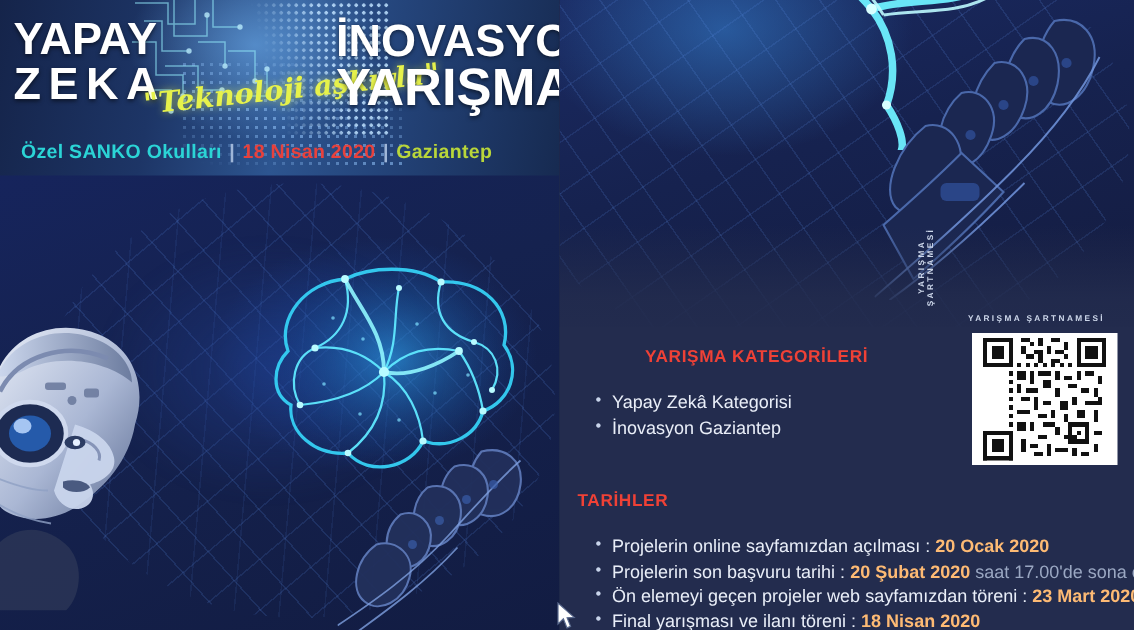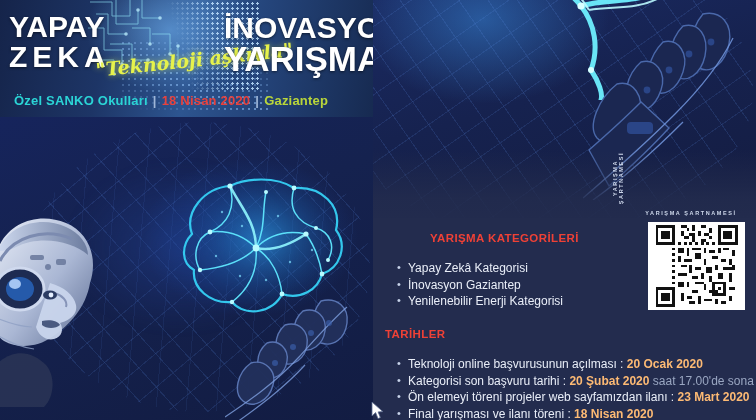--- a/index.html
+++ b/index.html
@@ -341,33 +341,32 @@
 
       <div class="rp-fade"></div>
     </div>
 
     <div class="info">
 
       <div class="hdr" id="hdr-kat">YARIŞMA KATEGORİLERİ</div>
       <ul class="lst" id="cat-list">
         <li>Yapay Zekâ Kategorisi</li>
         <li>İnovasyon Gaziantep</li>
-        <li>Yenilenebilir Enerji Kategorisi</li>
       </ul>
 
       <div class="hdr" id="hdr-tar">TARİHLER</div>
       <ul class="lst" id="date-list">
         <li>
-          <span>Teknoloji online başvurusunun açılması : </span><span class="dt">20 Ocak 2020</span><span class="dim"></span>
+          <span>Projelerin online sayfamızdan açılması : </span><span class="dt">20 Ocak 2020</span><span class="dim"></span>
         </li>
         <li>
-          <span>Kategorisi son başvuru tarihi : </span><span class="dt">20 Şubat 2020</span><span class="dim"> saat 17.00'de sona erecektir.</span>
+          <span>Projelerin son başvuru tarihi : </span><span class="dt">20 Şubat 2020</span><span class="dim"> saat 17.00'de sona erecektir.</span>
         </li>
         <li>
-          <span>Ön elemeyi töreni projeler web sayfamızdan ilanı : </span><span class="dt">23 Mart 2020</span><span class="dim"></span>
+          <span>Ön elemeyi geçen projeler web sayfamızdan töreni : </span><span class="dt">23 Mart 2020</span><span class="dim"></span>
         </li>
         <li>
           <span>Final yarışması ve ilanı töreni : </span><span class="dt">18 Nisan 2020</span><span class="dim"></span>
         </li>
       </ul>
     </div>
   </div>
 
   <div class="qr-label-h">YARIŞMA ŞARTNAMESİ</div>
   <div class="qr-label-v">YARIŞMA ŞARTNAMESİ</div>

